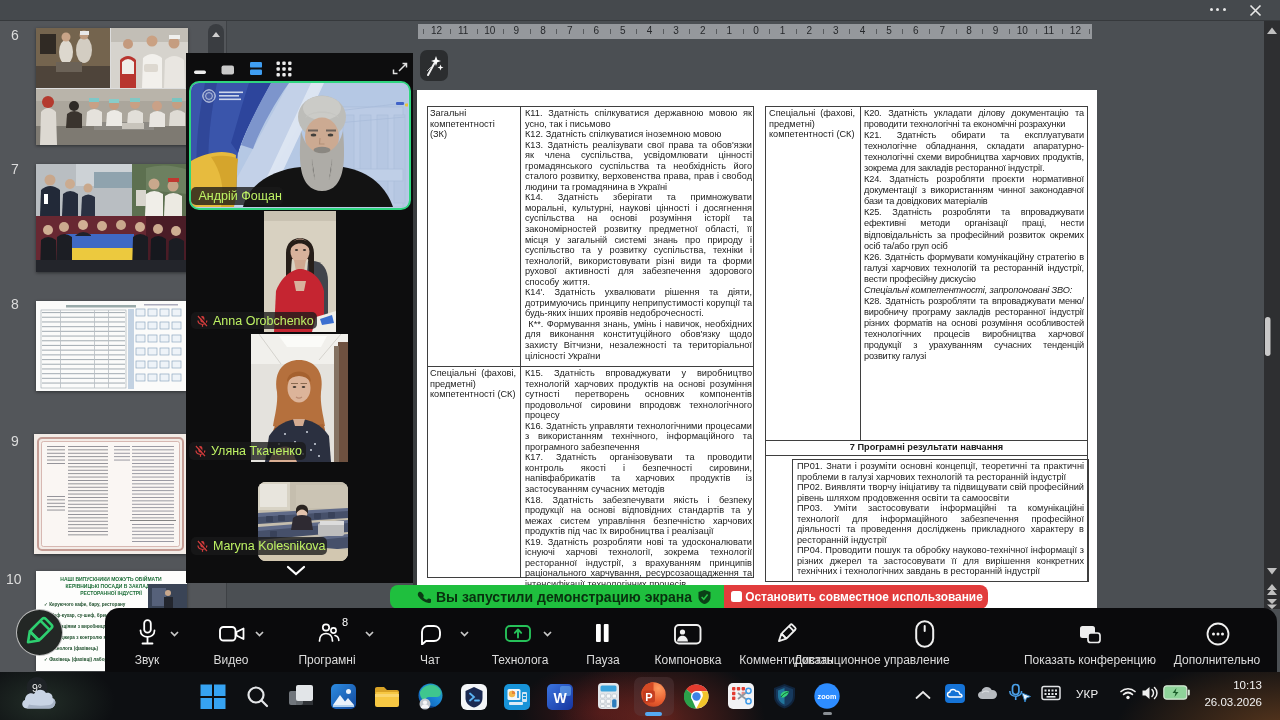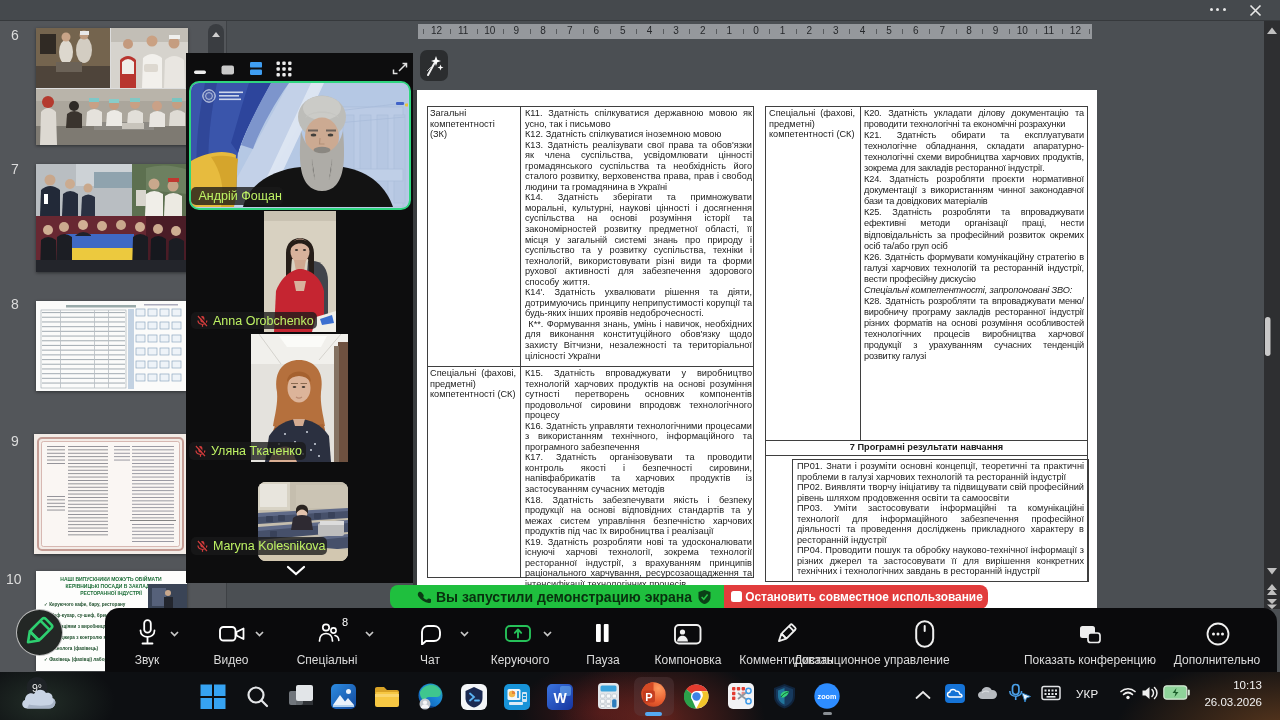--- a/index.html
+++ b/index.html
@@ -641,36 +641,36 @@
 <svg class="abs zicon" style="left:318px;top:622px" width="22" height="22">
 <circle cx="8" cy="5.5" r="3.2" fill="none" stroke="#fff" stroke-width="1.7"></circle>
 <path d="M1.5 19 C1.5 13.5 5 11.5 8 11.5 C11 11.5 14.5 13.5 14.5 19" fill="none" stroke="#fff" stroke-width="1.7" stroke-linecap="round"></path>
 <circle cx="15.5" cy="8.5" r="2.6" fill="none" stroke="#fff" stroke-width="1.6"></circle>
 <path d="M17 13.5 C19.5 14.2 20.8 16 20.8 18.5" fill="none" stroke="#fff" stroke-width="1.6" stroke-linecap="round"></path>
 </svg>
 <div class="abs" style="left:342px;top:616px;color:#fff;font-size:11px;z-index:26">8</div>
 <svg class="abs zicon" style="left:365px;top:630.5px" width="9" height="6">
     <path class="chev" d="M1 1 L4.5 4.5 L8 1"></path>
   </svg>
-<div class="zlabel" style="left:327px">Спеціальні</div>
+<div class="zlabel" style="left:327px">Програмні</div>
 <svg class="abs zicon" style="left:420px;top:624px" width="22" height="21">
 <path d="M2 8 C2 4.5 4.5 2 8 2 L14 2 C17.5 2 20 4.5 20 8 L20 11 C20 14.5 17.5 17 14 17 L6 17 L2 20.5 Z" fill="none" stroke="#fff" stroke-width="1.9" stroke-linejoin="round"></path>
 </svg>
 <svg class="abs zicon" style="left:460px;top:630.5px" width="9" height="6">
     <path class="chev" d="M1 1 L4.5 4.5 L8 1"></path>
   </svg>
 <div class="zlabel" style="left:430px">Чат</div>
 <svg class="abs zicon" style="left:505px;top:625px" width="26" height="17">
 <rect x="1" y="1" width="24" height="15" rx="4" fill="none" stroke="#26c159" stroke-width="1.9"></rect>
 <path d="M13 12.5 L13 5 M9.8 7.8 L13 4.5 L16.2 7.8" stroke="#26c159" stroke-width="1.9" fill="none" stroke-linecap="round" stroke-linejoin="round"></path>
 </svg>
 <svg class="abs zicon" style="left:543px;top:630.5px" width="9" height="6">
     <path class="chev" d="M1 1 L4.5 4.5 L8 1"></path>
   </svg>
-<div class="zlabel" style="left:520px">Керуючого</div>
+<div class="zlabel" style="left:520px">Технолога</div>
 <svg class="abs zicon" style="left:595px;top:623px" width="16" height="20">
 <rect x="1" y="1" width="4.8" height="18" rx="1" fill="#fff"></rect>
     <rect x="8.8" y="1" width="4.8" height="18" rx="1" fill="#fff"></rect>
 </svg>
 <div class="zlabel" style="left:603px">Пауза</div>
 <svg class="abs zicon" style="left:674px;top:624px" width="28" height="21">
 <rect x="1" y="1" width="25.5" height="18.5" rx="4" fill="none" stroke="#f0f0f0" stroke-width="1.9"></rect>
 <circle cx="8.5" cy="8" r="2.6" fill="#f0f0f0"></circle>
 <path d="M3 17.5 C3.6 13.5 6 11.8 8.5 11.8 C11 11.8 13.4 13.5 14 17.5 Z" fill="#f0f0f0"></path>
 </svg>

